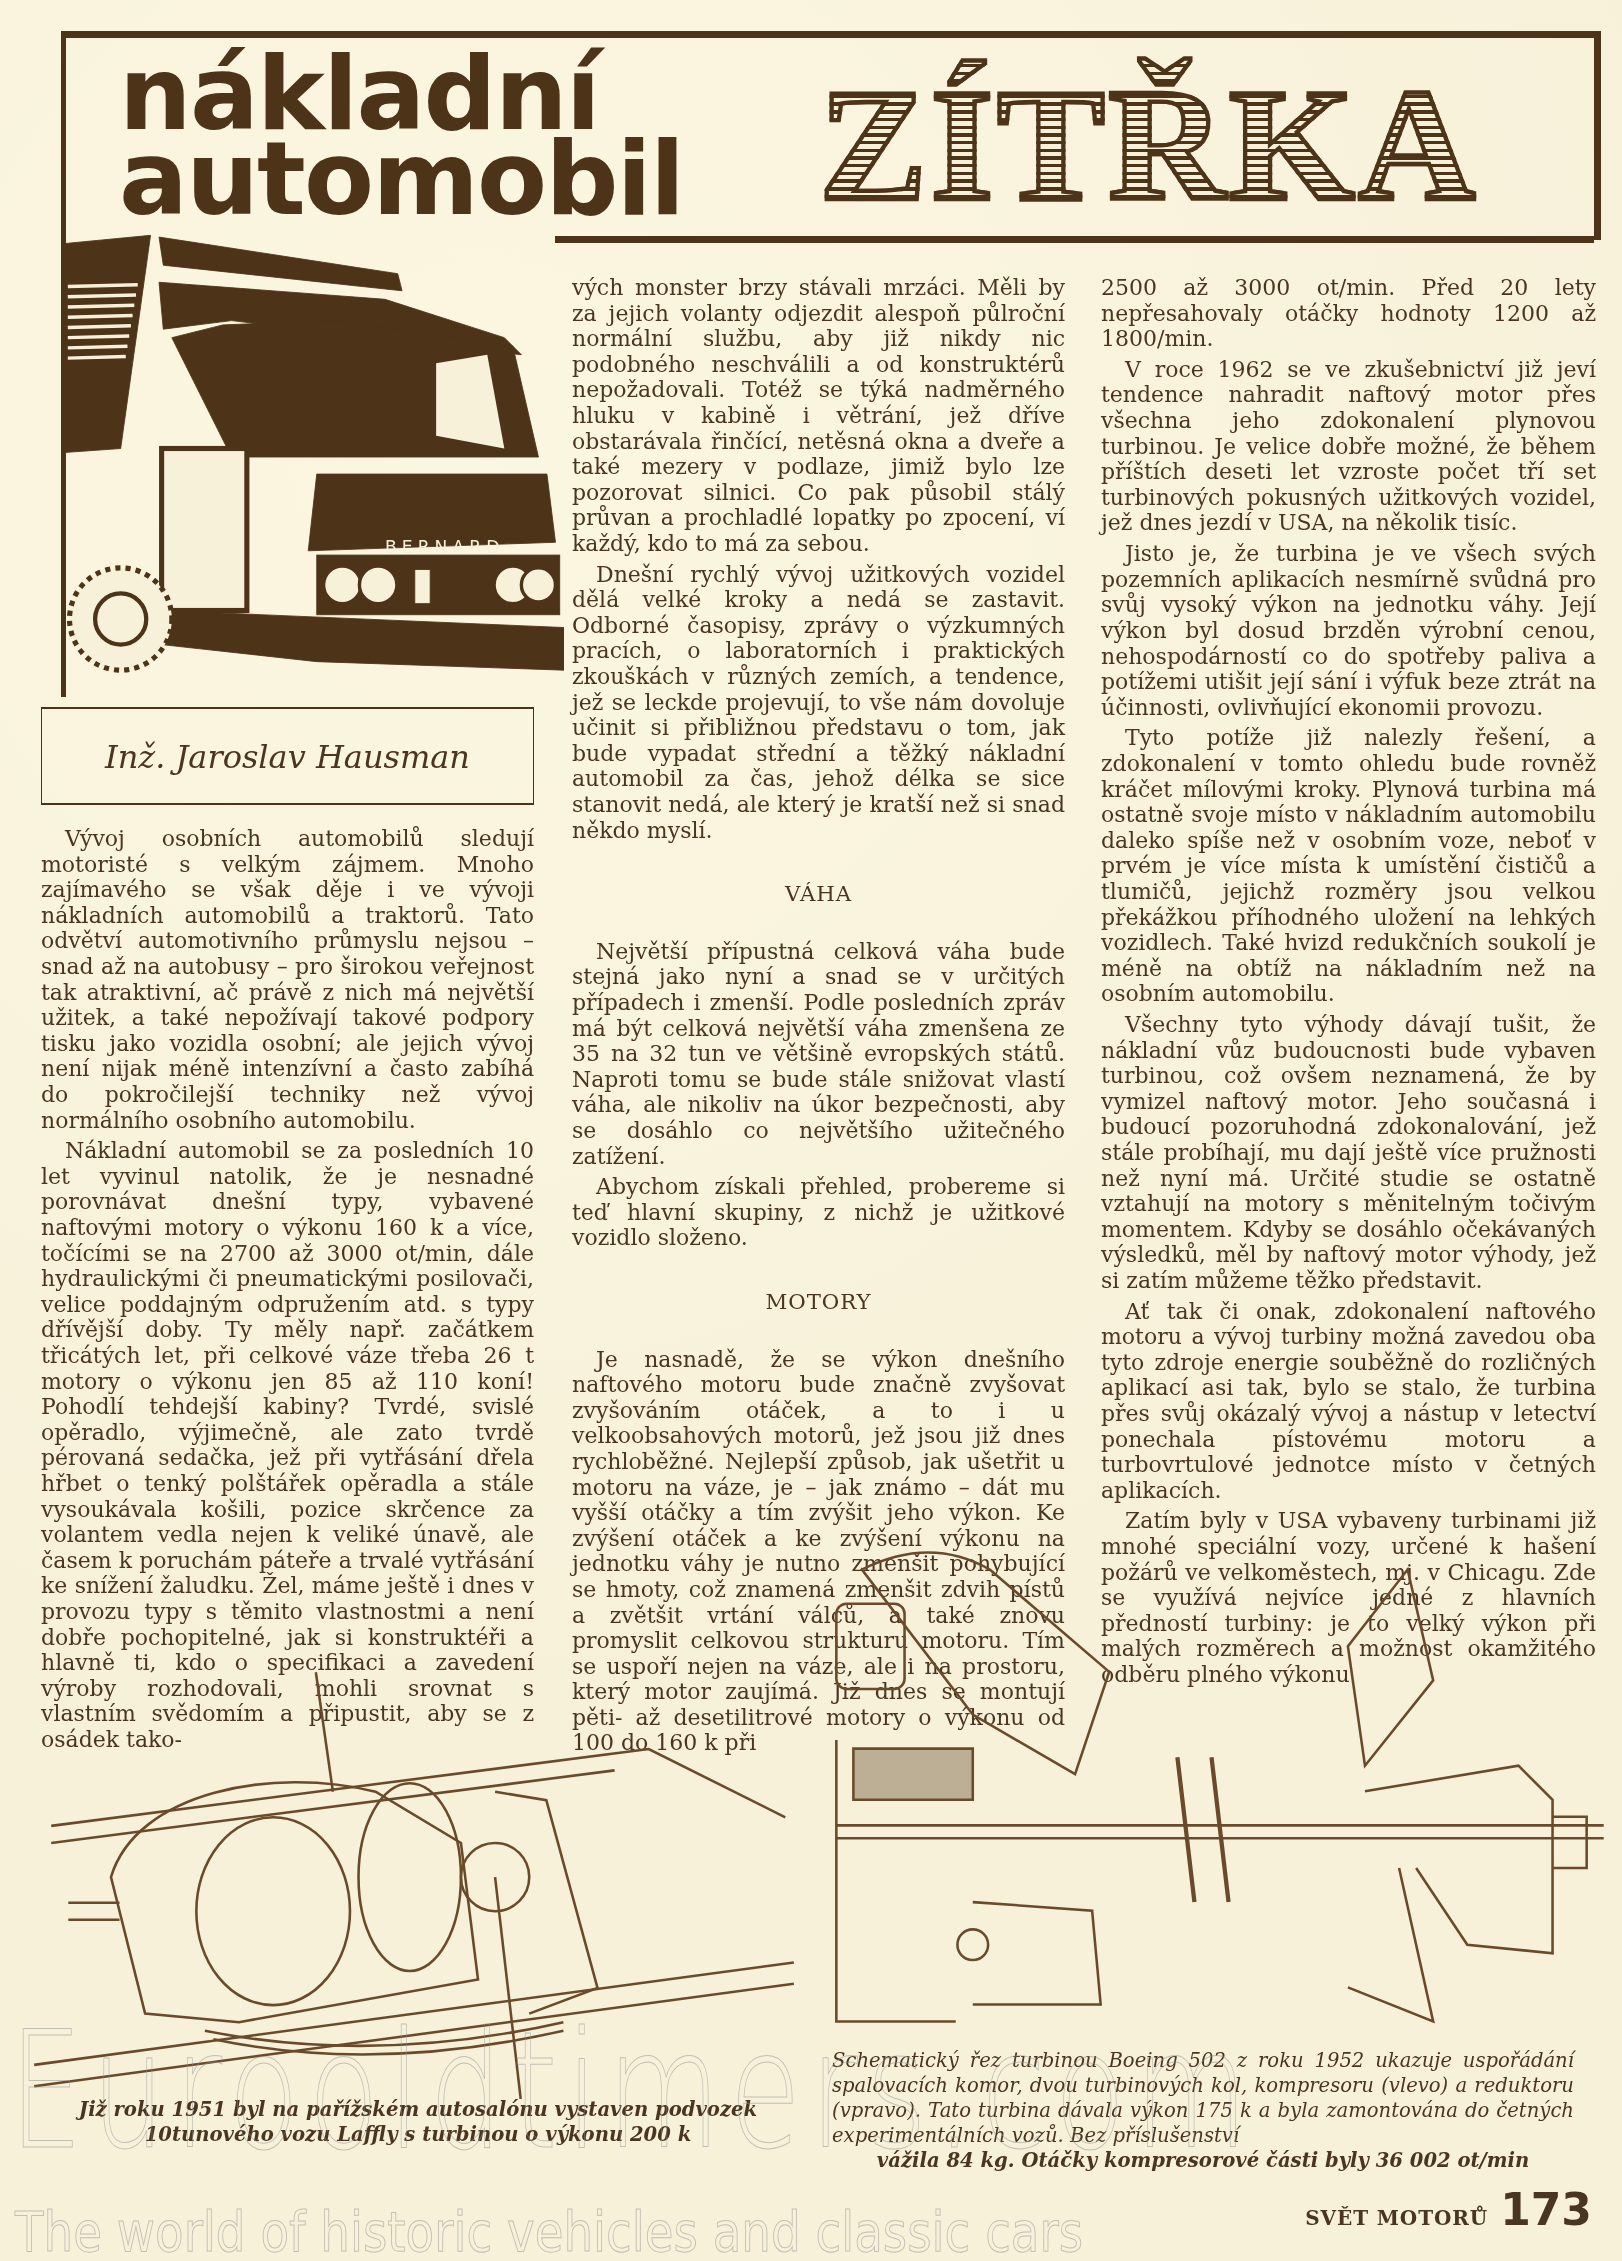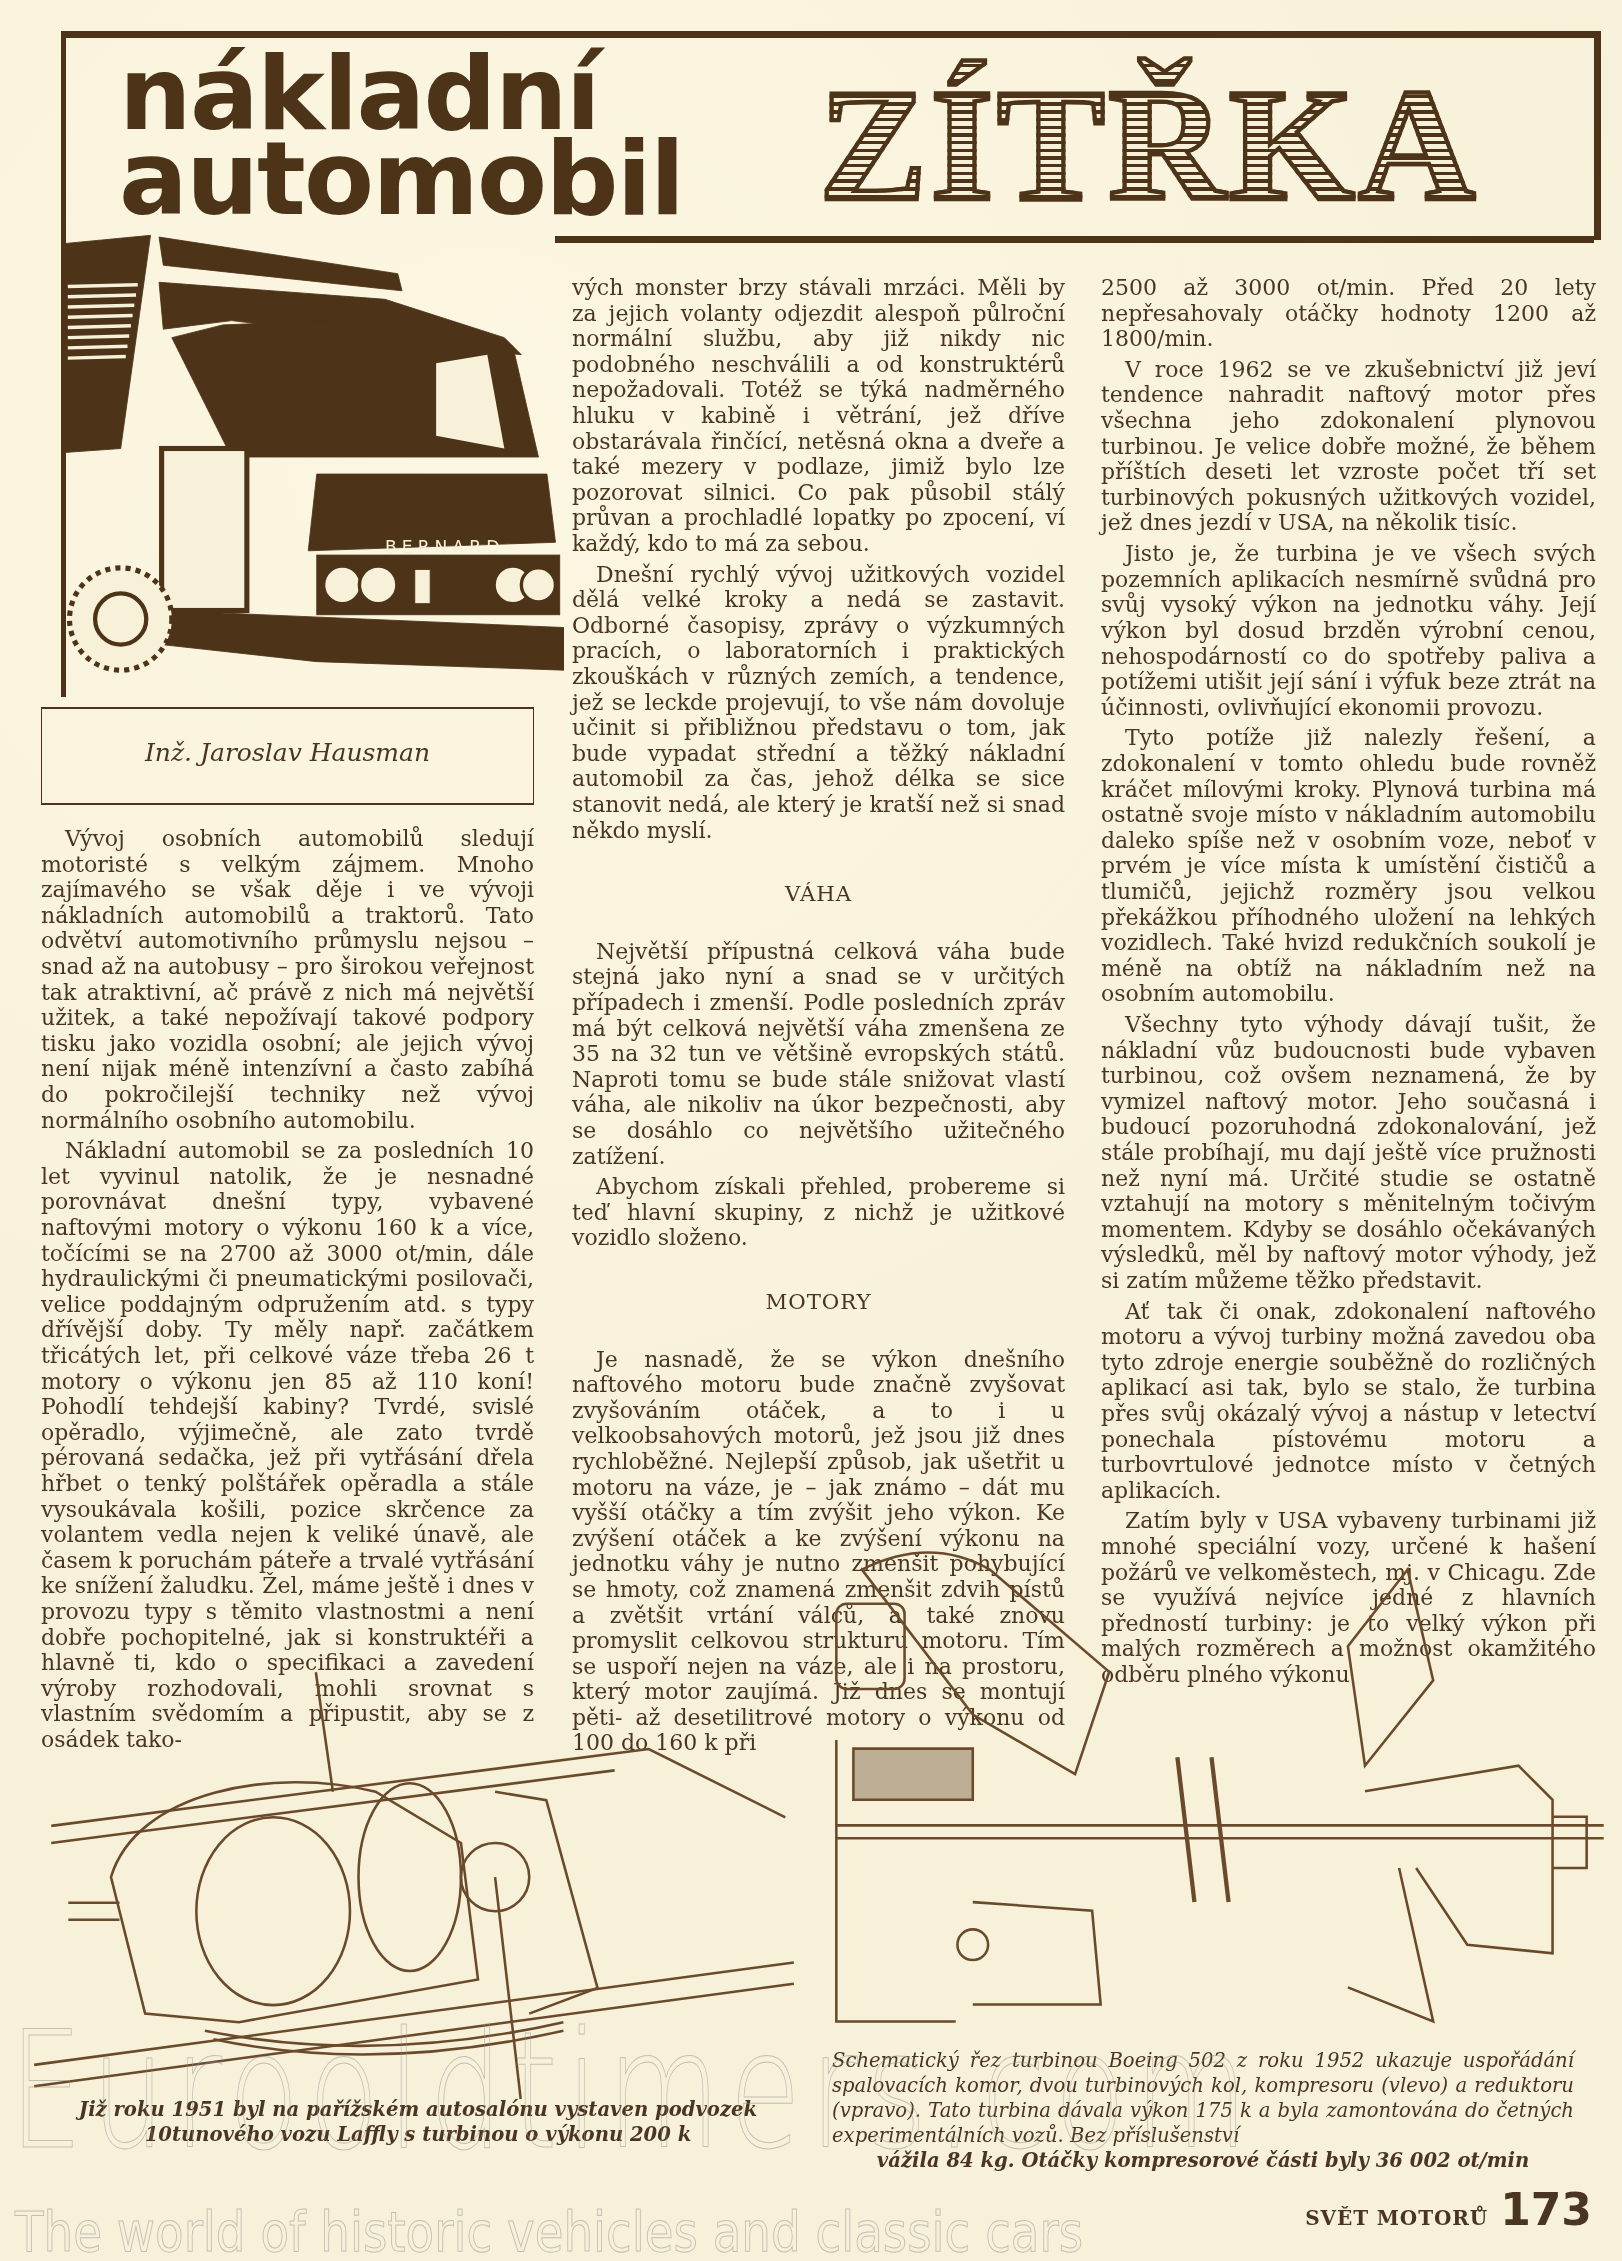--- a/index.html
+++ b/index.html
@@ -31,21 +31,21 @@
     -webkit-background-clip: text; background-clip: text; }
 
   
   .truck { position: absolute; left: 61px; top: 218px; width: 503px; height: 461px; }
 
   
   .byline-box { position: absolute; left: 41px; top: 707px; width: 491px; height: 94px;
     border-top: 2.6px solid #4d3418; border-bottom: 2.6px solid #4d3418;
     border-left: 1.7px solid #4d3418; border-right: 1.7px solid #4d3418; }
   .byline { position: absolute; left: 0; right: 0; top: 29px; text-align: center;
-    font-style: italic; font-size: 25px; color: #4a3520; }
+    font-style: italic; font-size: 32px; color: #4a3520; }
 
   
   .col { position: absolute; font-size: 22px; line-height: 25.6px; text-align: justify;
     hyphens: manual; color: #4a3520; }
   .col p { margin: 0; text-indent: 24px; }
   .col p.cont { text-indent: 0; }
   .col p + p { margin-top: 5.1px; }
   .col h3 { margin: 38px 0 32px; text-align: center; font-weight: normal; font-size: 21.3px; letter-spacing: 0.9px; }
   .col-left { left: 41px; top: 826px; width: 493px; }
   .col-mid { left: 572px; top: 275px; width: 493px; }

